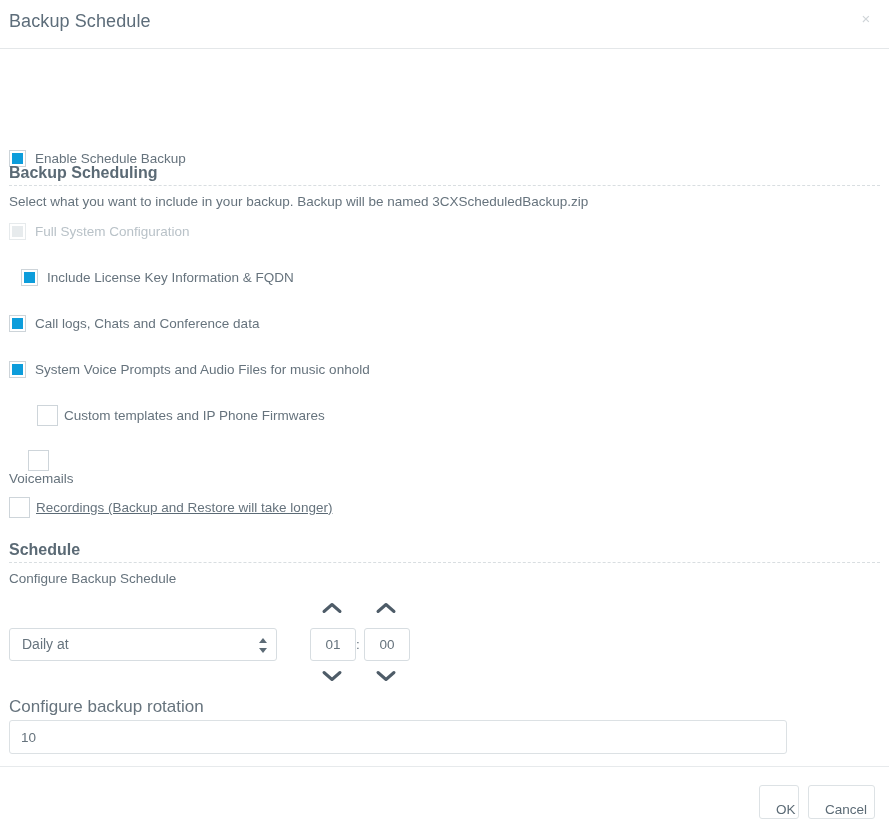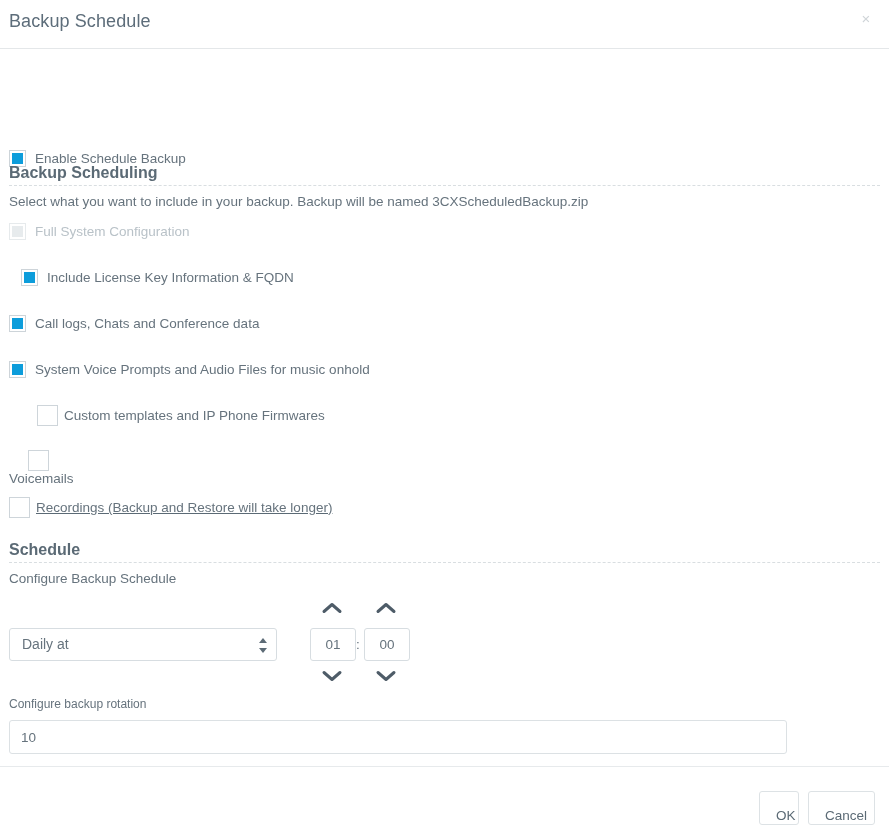--- a/index.html
+++ b/index.html
@@ -204,21 +204,21 @@
     position: absolute;
     font-size: 13.5px;
     color: #66737d;
   }
 
   
   .rot-label {
     position: absolute;
     left: 9px;
     top: 648px;
-    font-size: 12px;
+    font-size: 17px;
     color: #66737d;
   }
   .rot-input {
     position: absolute;
     left: 9px;
     top: 671px;
     width: 778px;
     height: 34px;
     border: 1px solid #dce1e4;
     border-radius: 3px;
@@ -234,21 +234,21 @@
   
   .dlg-footer {
     position: relative;
     flex: 0 0 61px;
     height: 61px;
     border-top: 1px solid #e7eaec;
     box-sizing: border-box;
   }
   .btn {
     position: absolute;
-    top: 24px;
+    top: 18px;
     height: 30px;
     border: 1px solid #dde2e5;
     border-radius: 3px;
     background: #ffffff;
     color: #5b6a75;
     font-family: "Liberation Sans", sans-serif;
     font-size: 13.5px;
     cursor: pointer;
     padding: 16px;
   }

